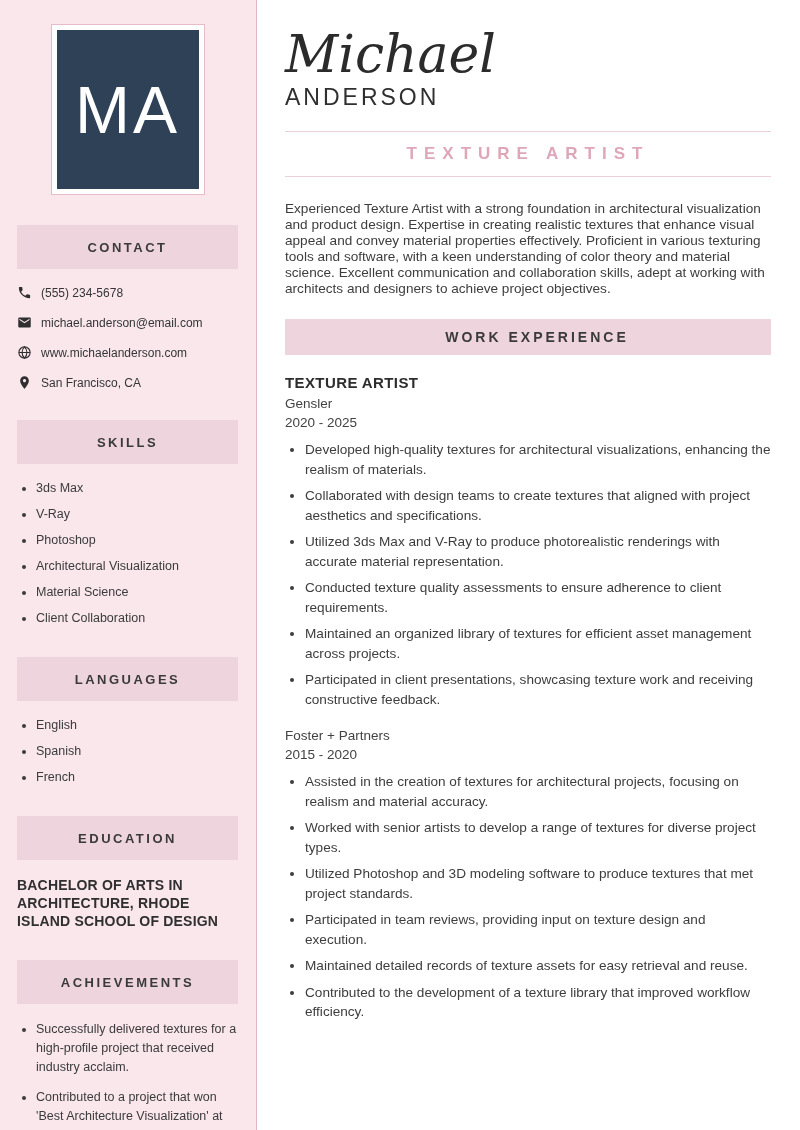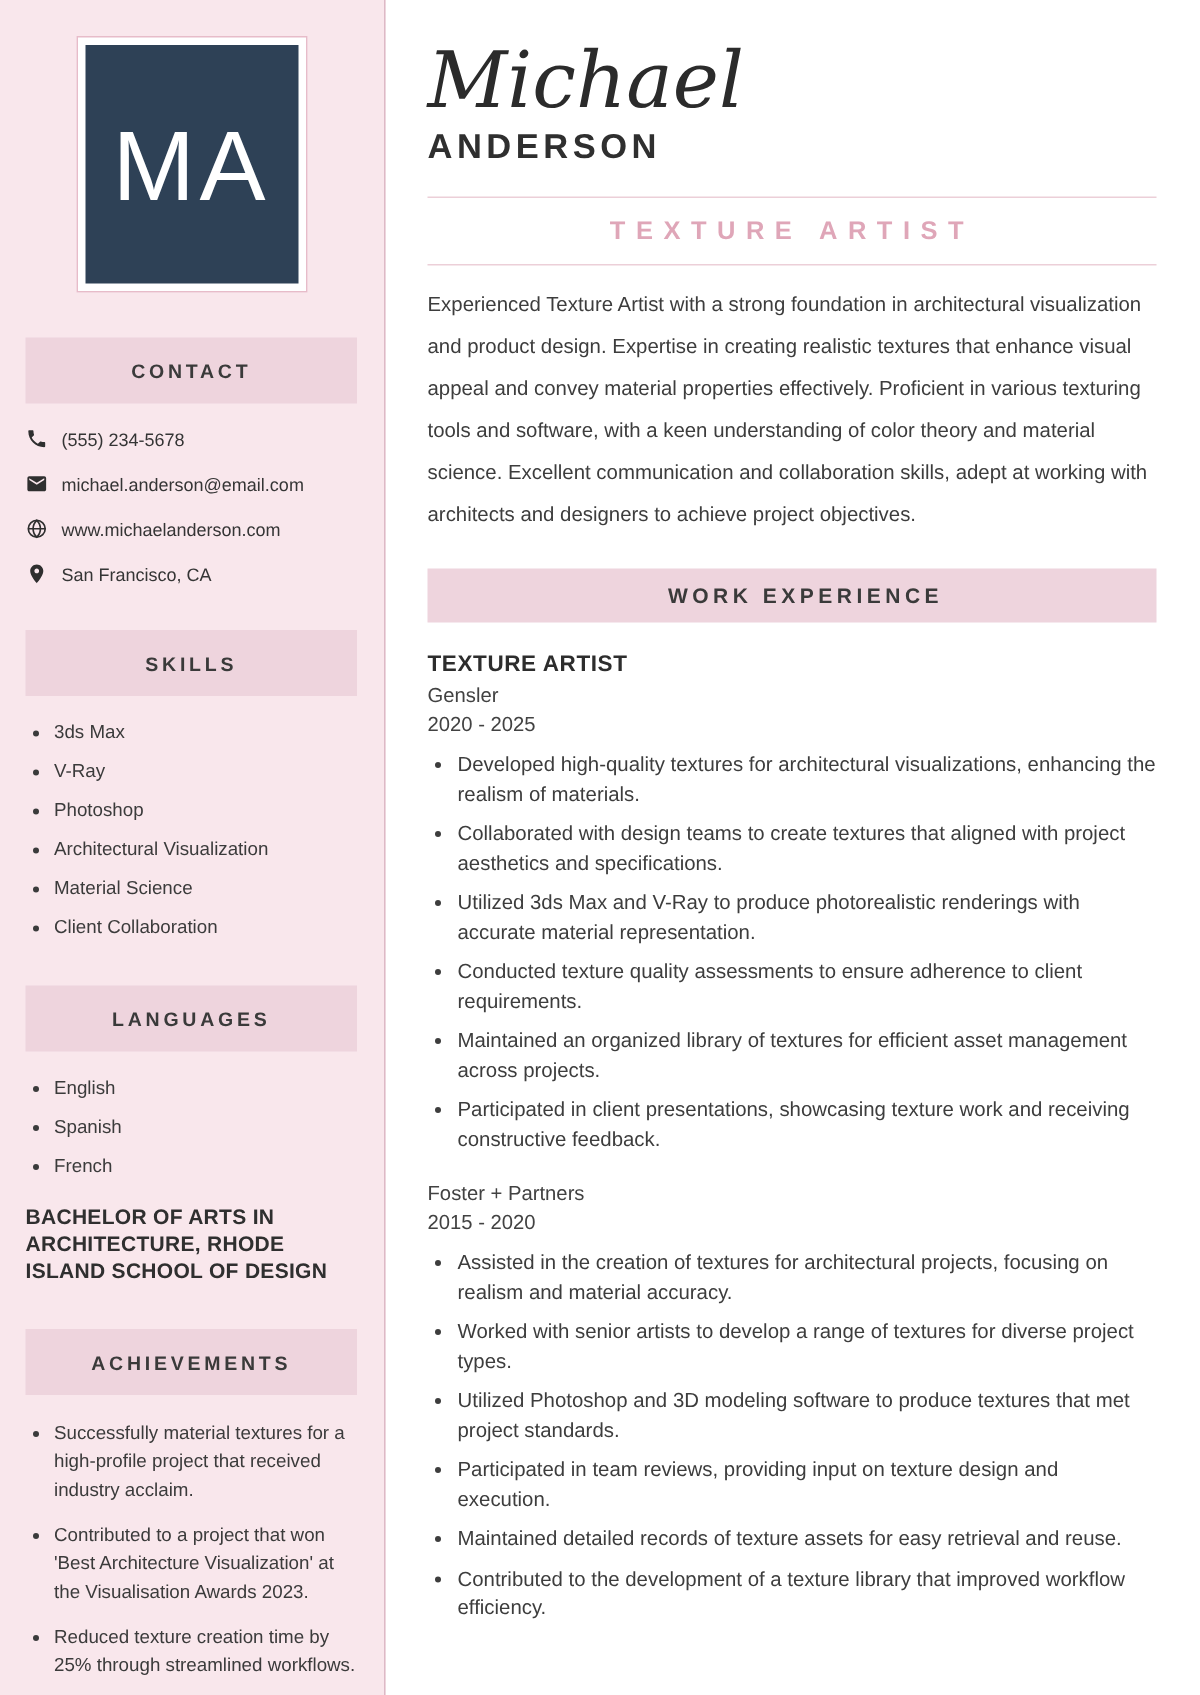--- a/index.html
+++ b/index.html
@@ -78,41 +78,41 @@
   .main { flex: 1; padding: 26px 29px 0 28px; }
   .first-name {
     font-family: "DejaVu Serif", serif;
     font-style: italic;
     font-size: 52px;
     line-height: 56px;
     color: #2b2b2b;
     font-weight: 500;
   }
   .last-name {
-    font-size: 23px; font-weight: bold;
+    font-size: 23px; font-weight: normal;
     letter-spacing: 3px;
     color: #2f2f2f;
     margin-top: 2px;
   }
   .title-block {
     margin-top: 20px;
     border-top: 1px solid #eccfd8;
     border-bottom: 1px solid #eccfd8;
     padding: 12px 0;
     text-align: center;
   }
   .job-title-banner {
     font-size: 17px; font-weight: bold;
     letter-spacing: 7px;
     color: #dfa6b8;
   }
   .summary {
-    margin-top: 12px;
+    margin-top: 24px;
     font-size: 13.6px;
-    line-height: 28px;
+    line-height: 16px;
     color: #3d3d3d;
   }
   .exp-band {
     margin-top: 22px;
     height: 36px;
     background: #eed4dd;
     display: flex; align-items: center; justify-content: center;
     font-size: 14px; font-weight: bold; letter-spacing: 3px;
     color: #3a3a3a;
     padding-left: 18px;
@@ -194,26 +194,27 @@
       </ul>
 
     <div class="side-band">LANGUAGES</div>
     <ul class="side-list">
 
     <li>English</li>
         <li>Spanish</li>
         <li>French</li>
       </ul>
 
+    <div class="side-band">EDUCATION</div>
     <div class="edu-text">BACHELOR OF ARTS IN ARCHITECTURE, RHODE ISLAND SCHOOL OF DESIGN</div>
 
     <div class="side-band">ACHIEVEMENTS</div>
     <ul class="ach-list">
 
-    <li>Successfully material textures for a high-profile project that received industry acclaim.</li>
+    <li>Successfully delivered textures for a high-profile project that received industry acclaim.</li>
         <li>Contributed to a project that won 'Best Architecture Visualization' at the Visualisation Awards 2023.</li>
         <li>Reduced texture creation time by 25% through streamlined workflows.</li>
       </ul>
 
   </aside>
 
   <main class="main">
 
     <div class="first-name">Michael</div>
     <div class="last-name">ANDERSON</div>

